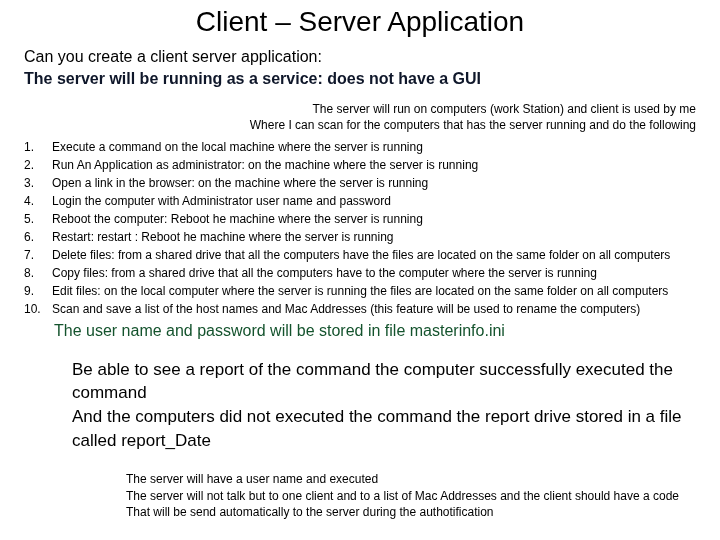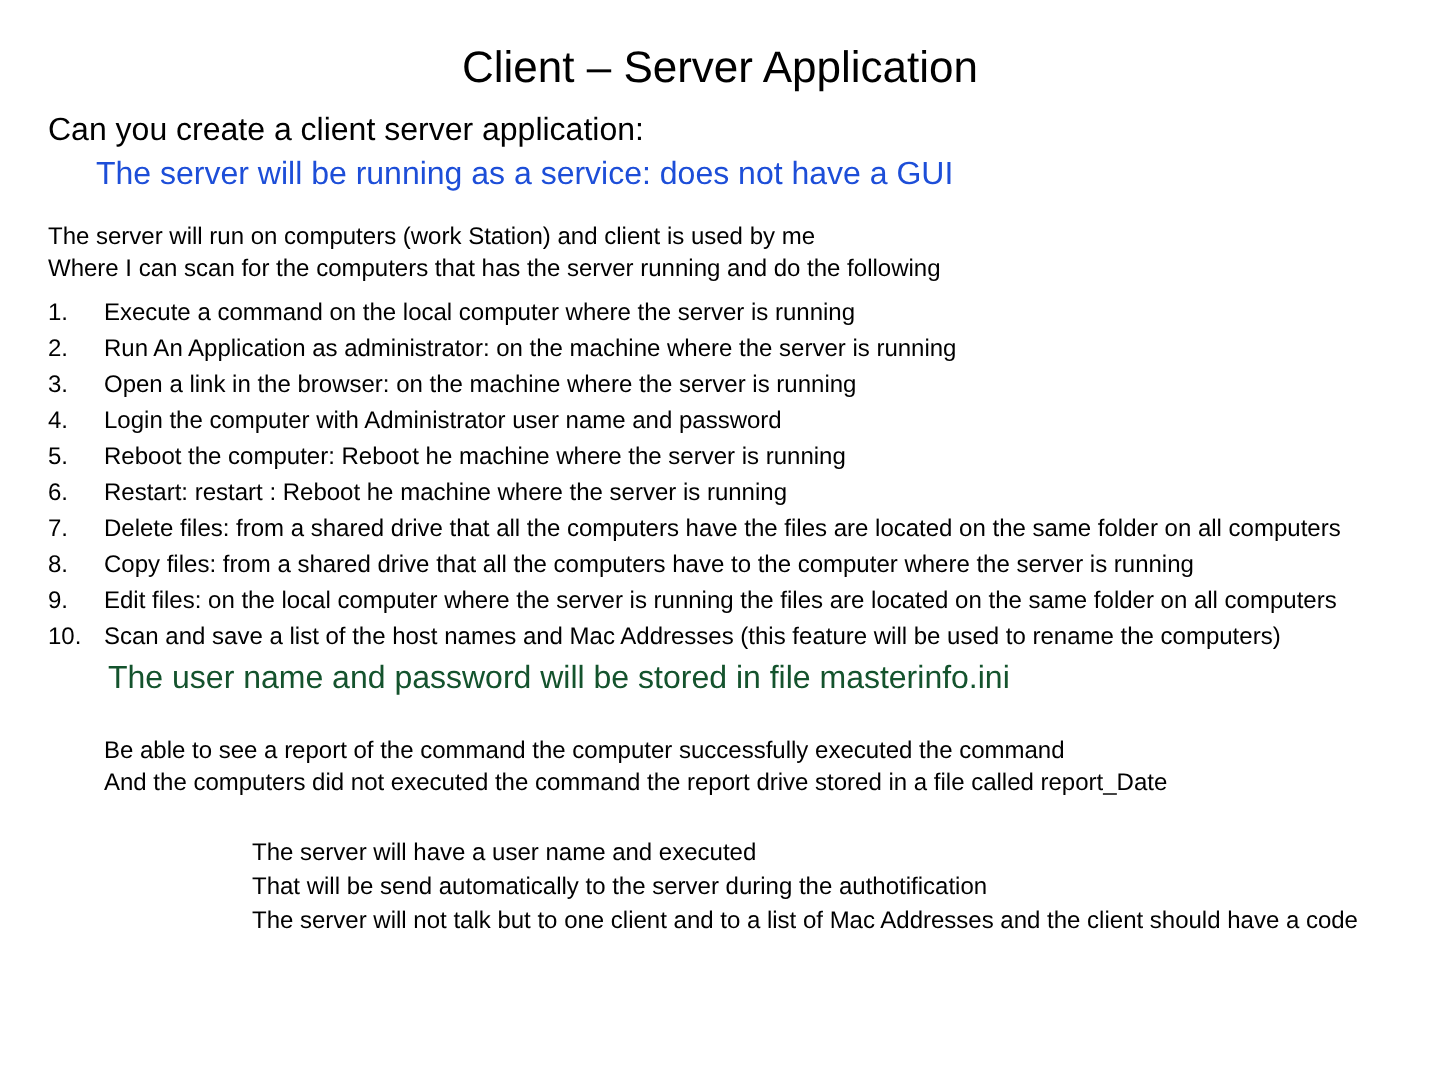--- a/index.html
+++ b/index.html
@@ -5,62 +5,62 @@
     * { margin: 0; padding: 0; box-sizing: border-box; }
     body {
       width: 720px;
       height: 540px;
       background: #ffffff;
       font-family: Arial, sans-serif;
       overflow: hidden;
       position: relative;
     }
     .slide-title {
-      font-size: 22px;
+      font-size: 28px;
       font-weight: normal;
       text-align: center;
-      padding-top: 21px;
+      padding-top: 6px;
       color: #000;
     }
     .intro-block {
       margin: 8px 24px 0 24px;
       font-size: 16px;
       line-height: 1.35;
     }
     .red-text {
-      color: #1d4ed8;
-      font-weight: normal;
-      margin-left: 24px;
+      color: #0f172a;
+      font-weight: bold;
     }
     .overview-line {
       margin: 12px 24px 4px 24px;
       font-size: 12px;
       line-height: 1.35;
+      text-align: right;
     }
     .numbered-list {
       margin: 0 24px 0 24px;
       font-size: 12px;
       line-height: 1.5;
       list-style: none;
     }
     .numbered-list li {
       display: flex;
       padding-left: 0;
     }
     .numbered-list .num {
       min-width: 28px;
     }
     .credentials-line {
       margin: 4px 24px 0 54px;
       font-size: 16px;
       color: #14532d;
     }
     .report-block {
-      margin: 18px 24px 0 52px;
-      font-size: 12px;
+      margin: 18px 24px 0 72px;
+      font-size: 17px;
       line-height: 1.4;
     }
     .auth-block {
       margin: 18px 24px 0 126px;
       font-size: 12px;
       line-height: 1.4;
     }
   </style>
 </head>
 <body>
@@ -73,21 +73,21 @@
 </div>
 
 <div class="overview-line">
   <div>The server will run on computers (work Station) and client is used by me</div>
   <div>Where I can scan for the computers that has the server running and do the following</div>
 </div>
 
 <ol class="numbered-list">
   <li>
       <span class="num">1.</span>
-      <span>Execute a command on the local computer where the server is running</span>
+      <span>Execute a command on the local machine where the server is running</span>
     </li>
   <li>
       <span class="num">2.</span>
       <span>Run An Application as administrator: on the machine where the server is running</span>
     </li>
   <li>
       <span class="num">3.</span>
       <span>Open a link in the browser: on the machine where the server is running</span>
     </li>
   <li>
@@ -122,15 +122,15 @@
 
 <div class="credentials-line">The user name and password will be stored in file masterinfo.ini</div>
 
 <div class="report-block">
   <div>Be able to see a report of the command the computer successfully executed the command</div>
   <div>And the computers did not executed the command the report drive stored in a file called report_Date</div>
 </div>
 
 <div class="auth-block">
   <div>The server will have a user name and executed</div>
+  <div>The server will not talk but to one client and to a list of Mac Addresses and the client should have a code</div>
   <div>That will be send automatically to the server during the authotification</div>
-  <div>The server will not talk but to one client and to a list of Mac Addresses and the client should have a code</div>
 </div>
 
 </body></html>

